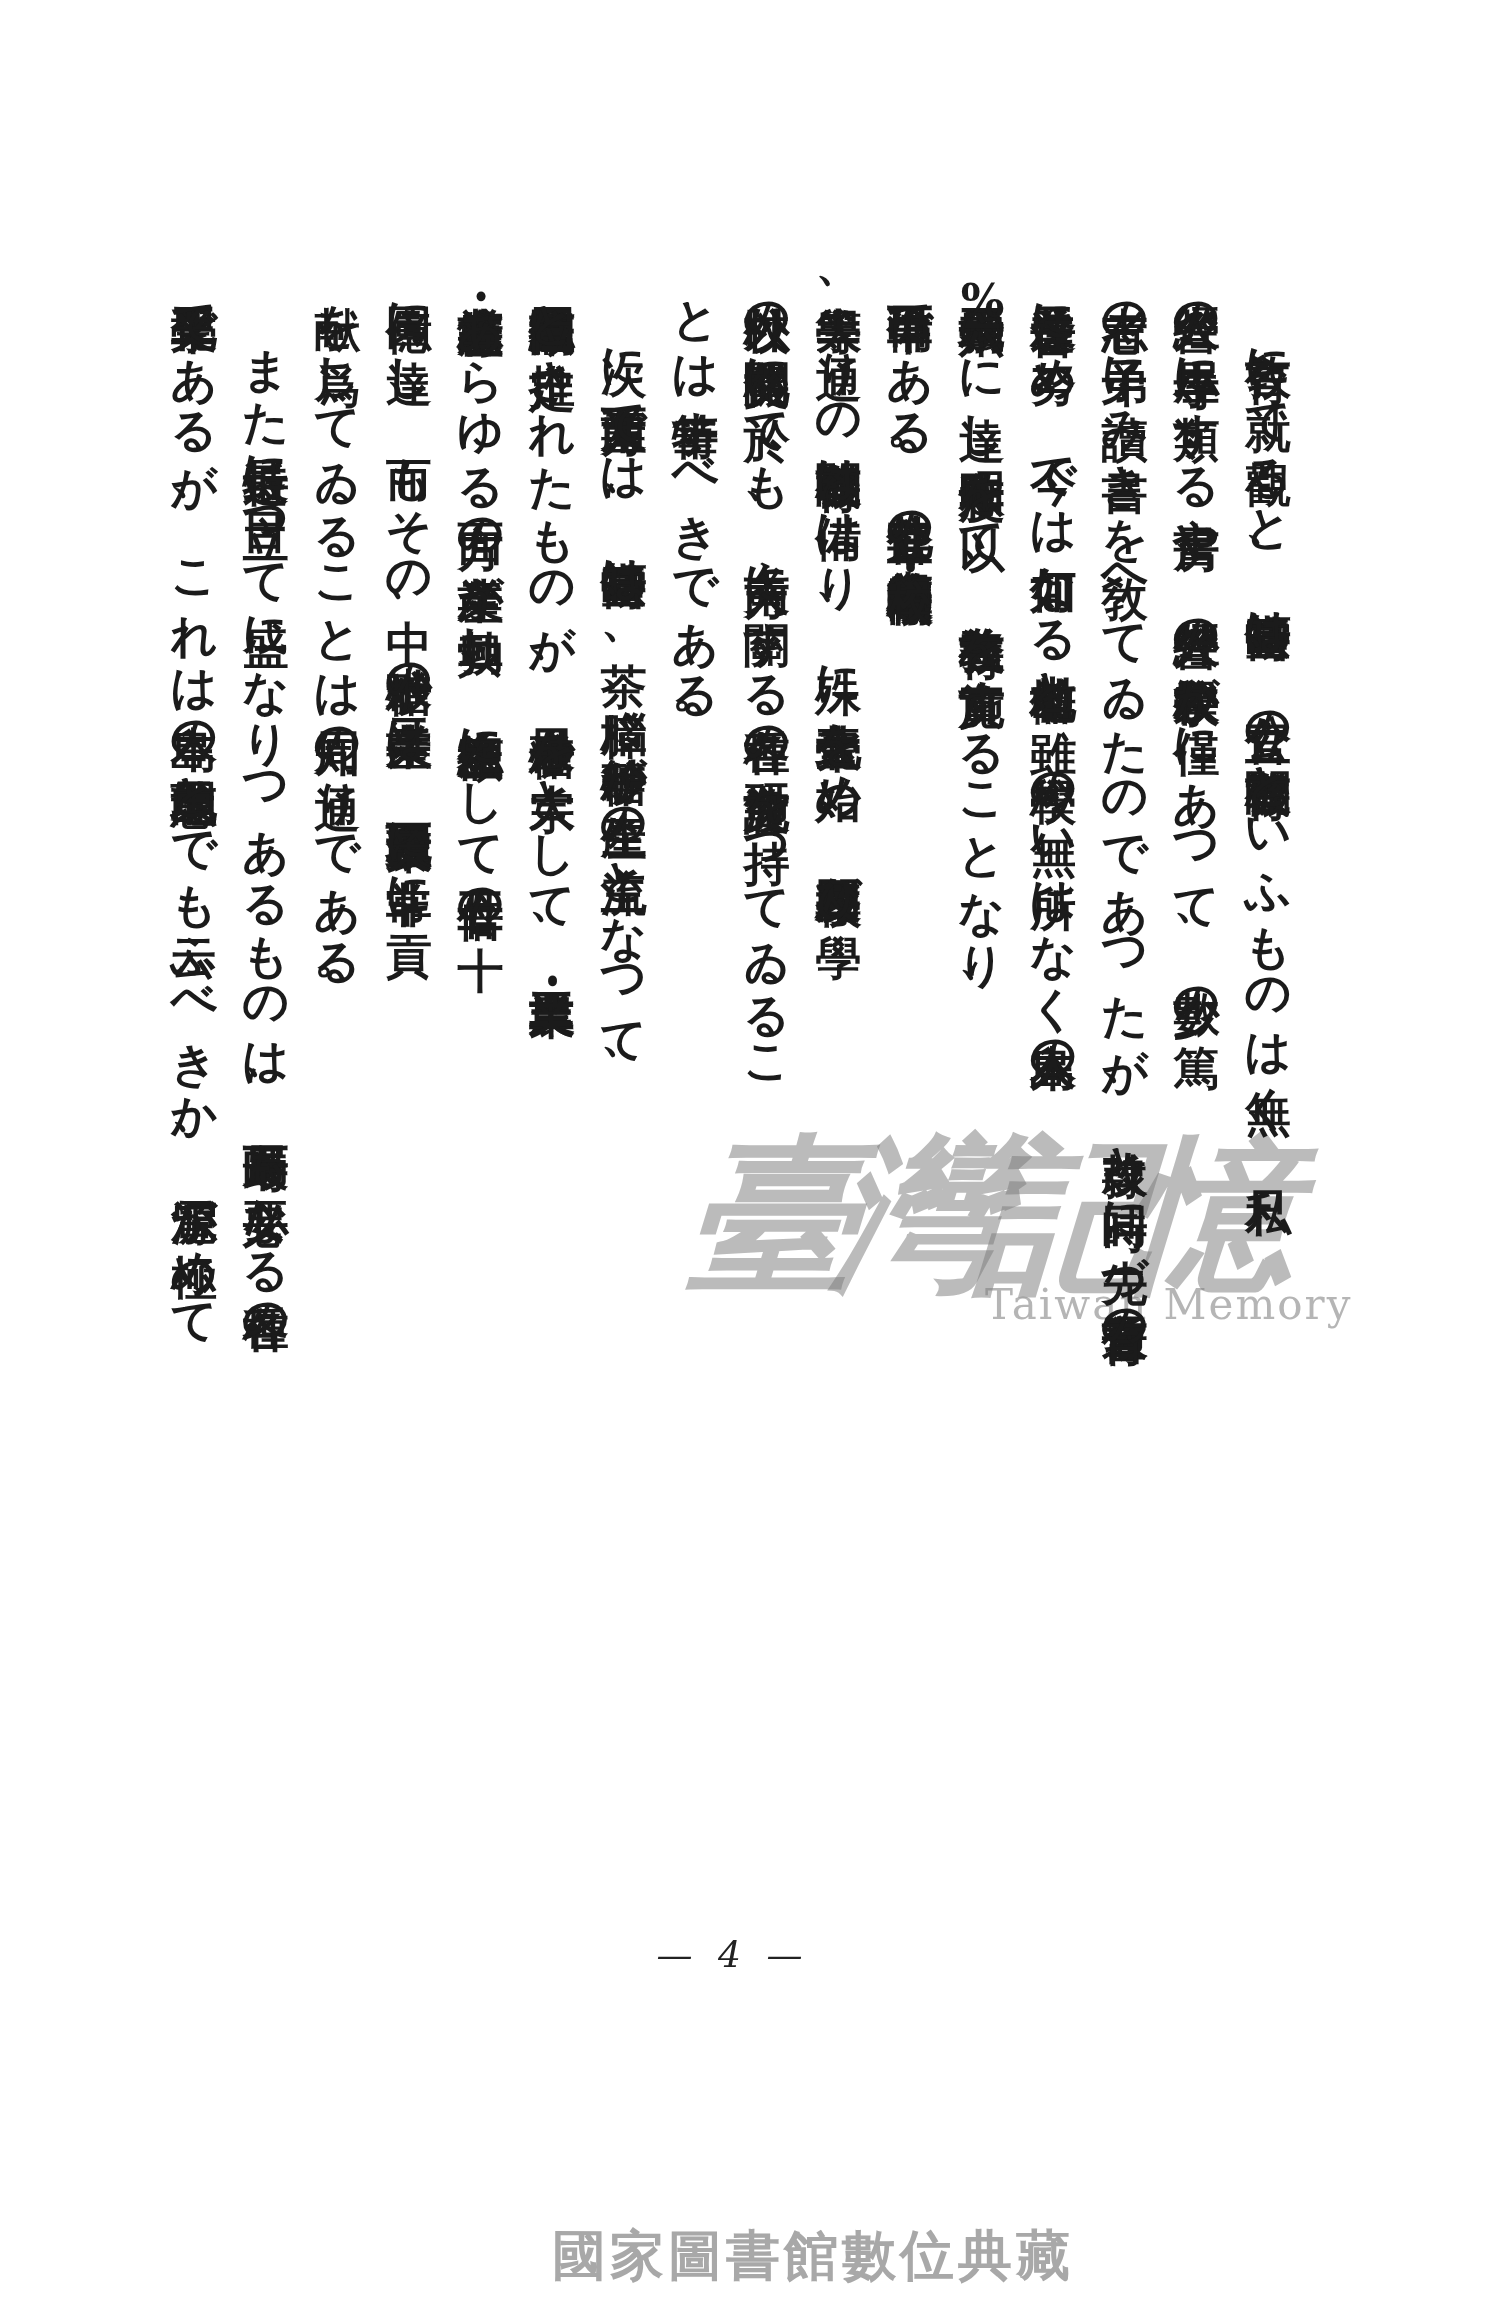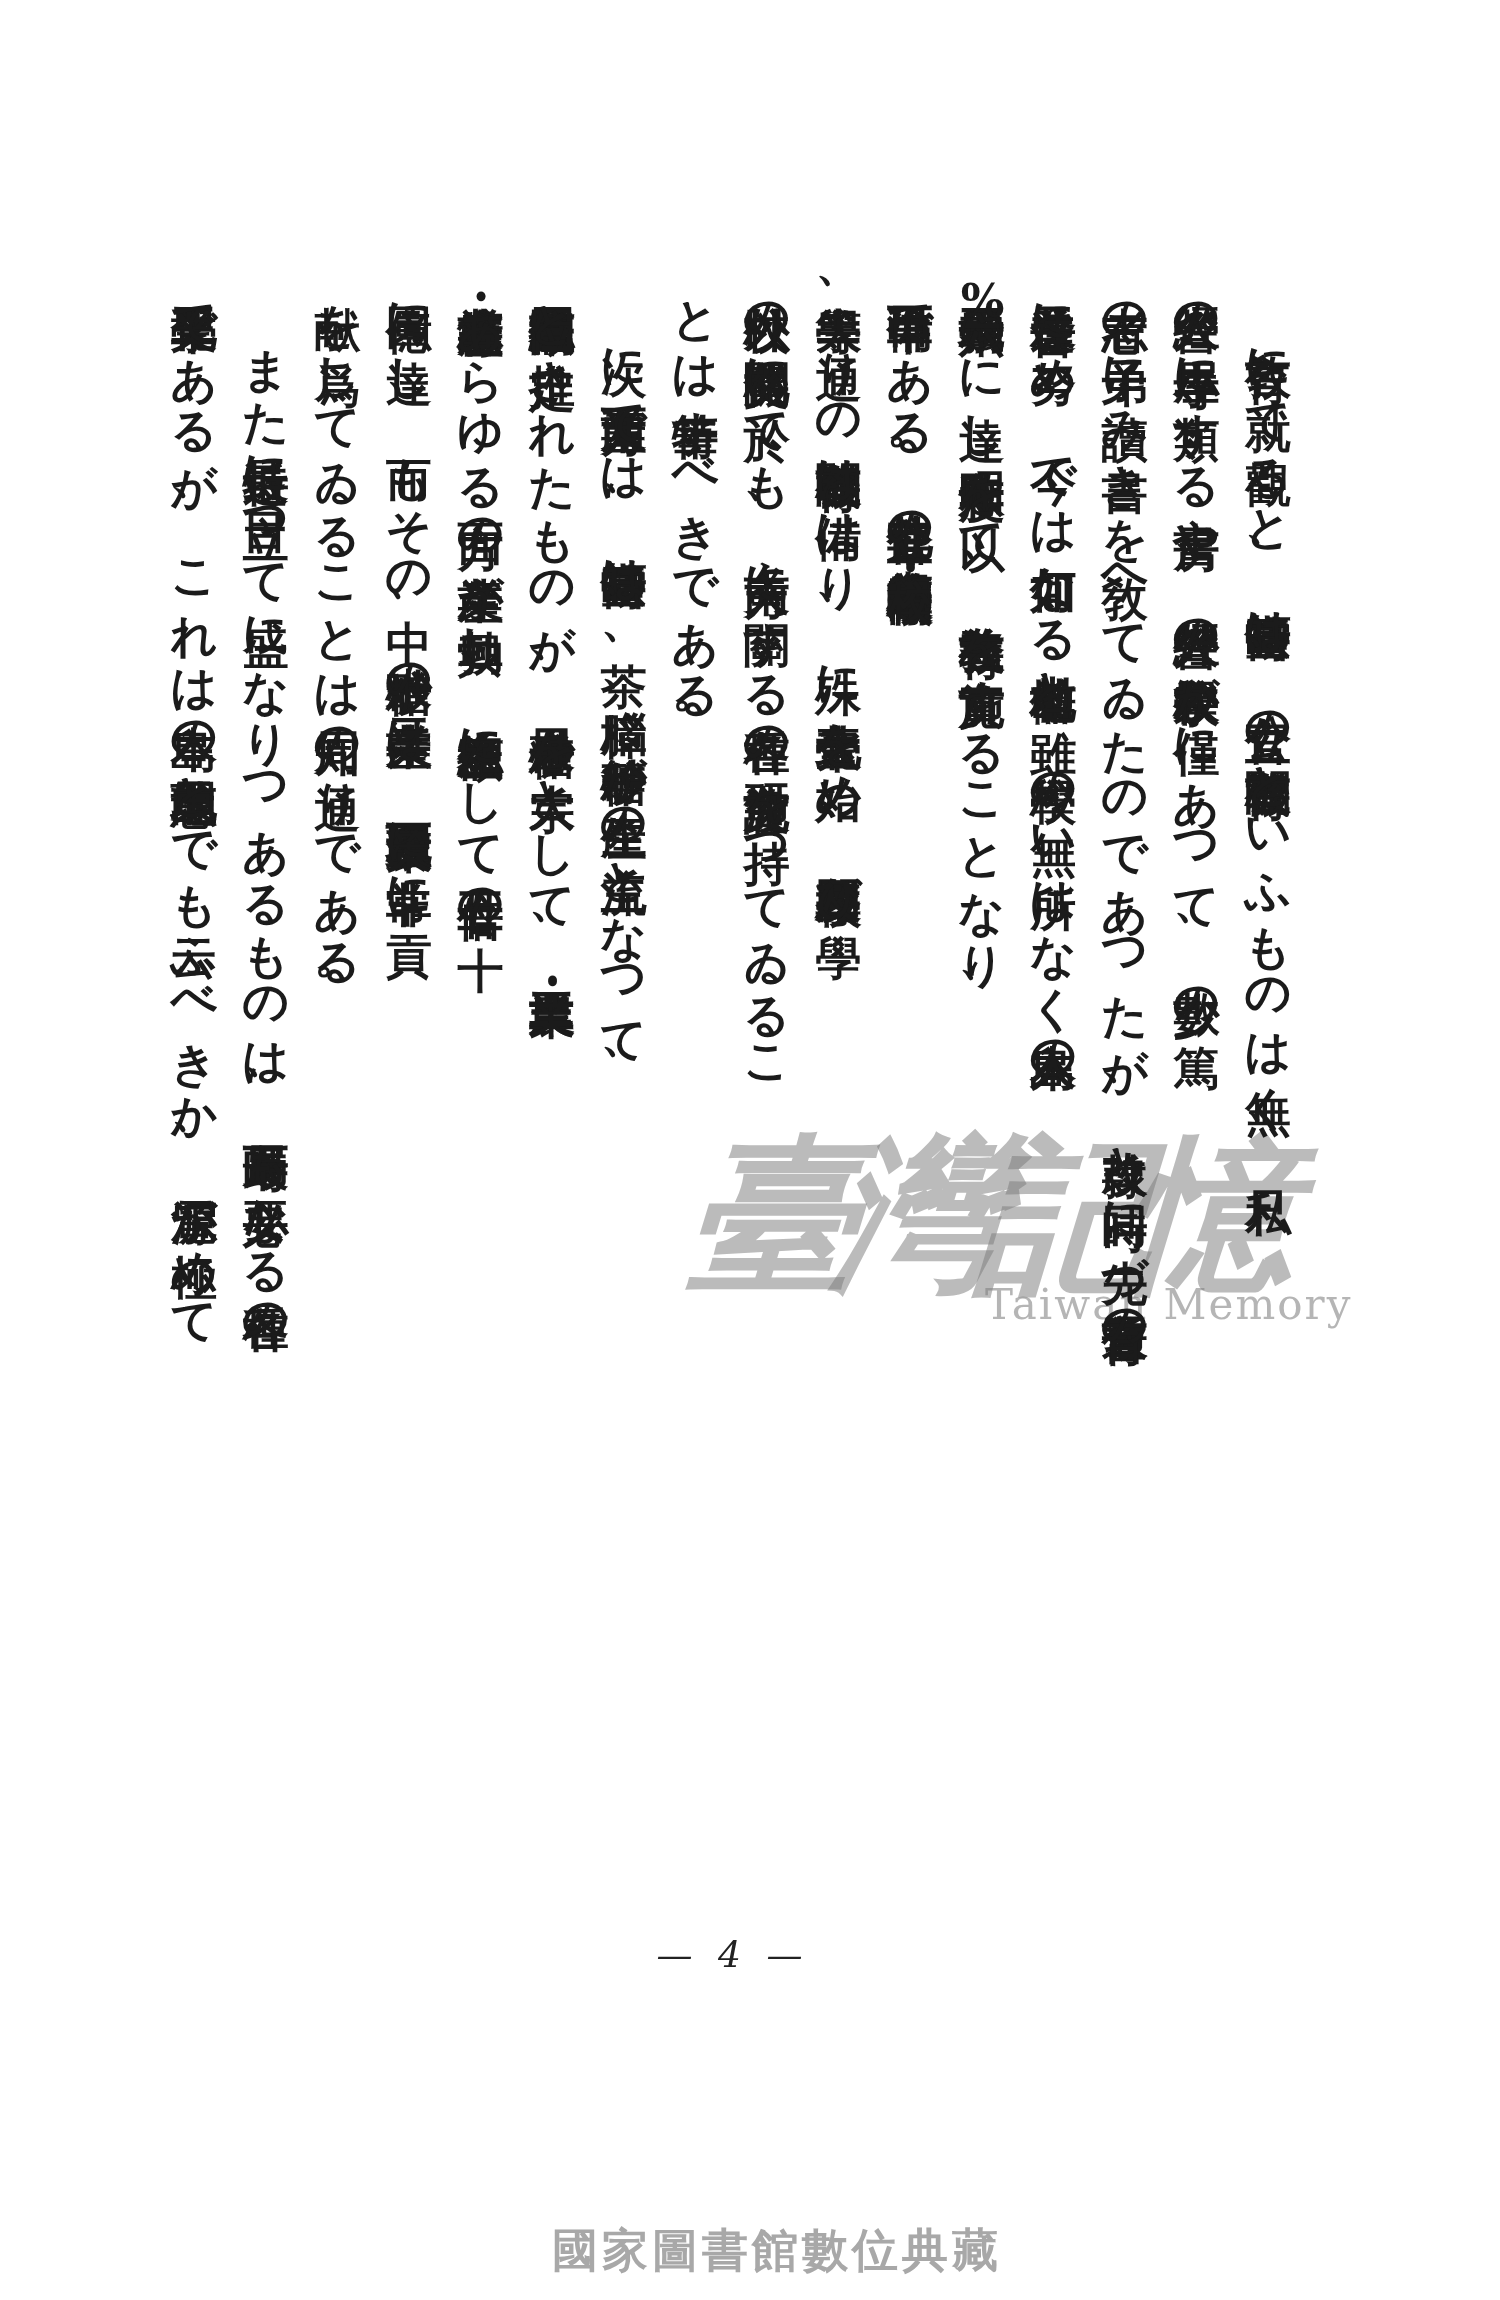--- a/index.html
+++ b/index.html
@@ -56,21 +56,21 @@
     width:170px;
     text-align:center;
     font-size:36px;
     font-style:italic;
     letter-spacing:7px;
     color:#222222;
   }
   .archive-caption {
     position:absolute;
     left:552px; top:2220px;
-    font-size:46px;
+    font-size:54px;
     letter-spacing:4px;
     font-weight:bold;
     color:#a8a8a8;
     font-family:"DejaVu Sans","Liberation Sans",sans-serif;
     white-space:nowrap;
   }
 </style>
 </head>
 <body>
 

